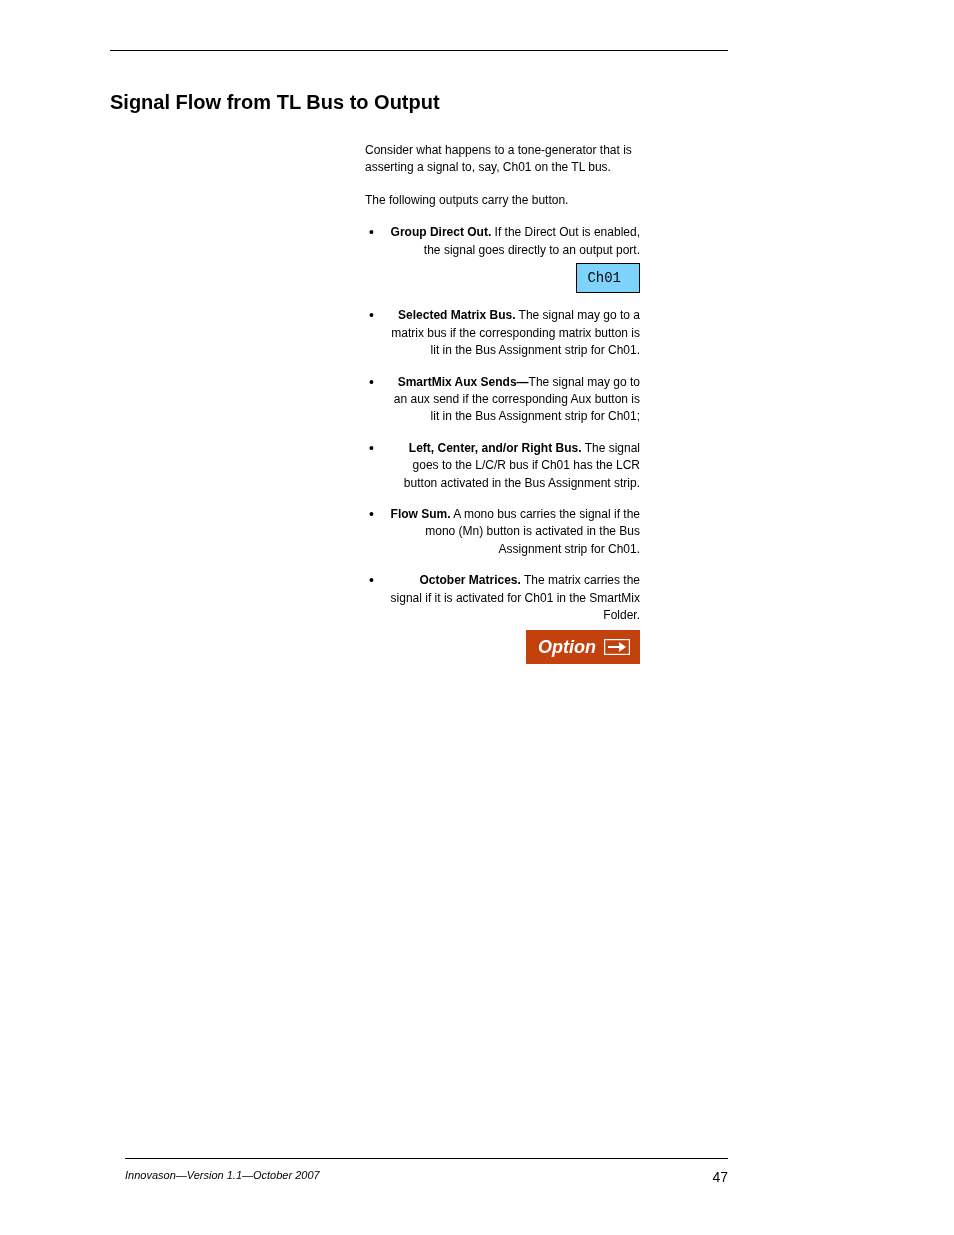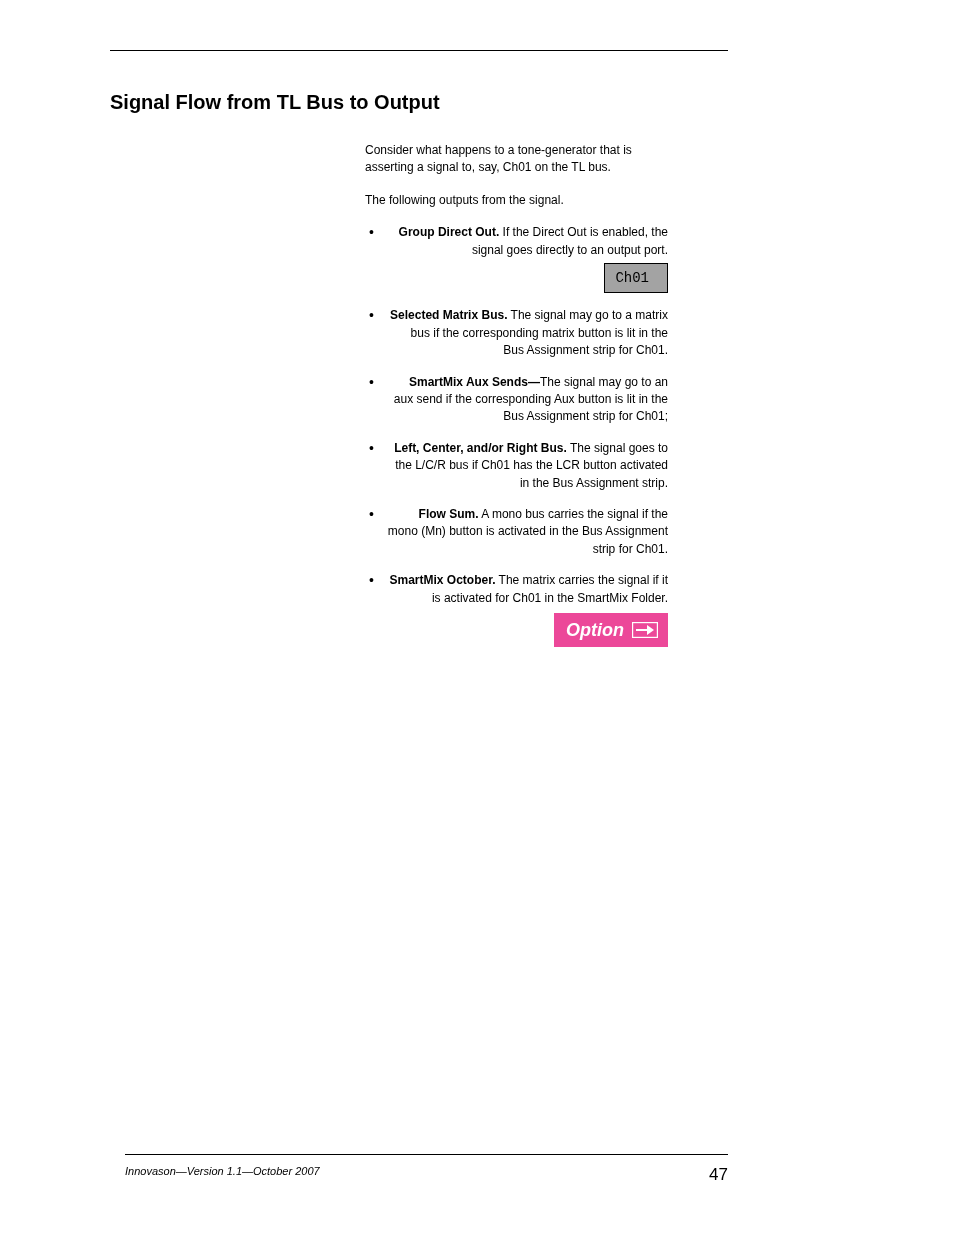--- a/index.html
+++ b/index.html
@@ -22,21 +22,21 @@
     margin: 0 0 40px 0;
   }
   .section-title {
     font-family: "Arial Black", Arial, Helvetica, sans-serif;
     font-weight: 900;
     font-size: 20px;
     margin-bottom: 28px;
   }
   .indented {
     margin-left: 255px;
-    margin-right: 60px;
+    margin-right: 88px;
   }
   .intro {
     font-size: 12px;
     line-height: 1.4;
     margin-bottom: 16px;
   }
   .item {
     position: relative;
     font-size: 12px;
     line-height: 1.45;
@@ -55,26 +55,26 @@
   .bold {
     font-weight: 700;
   }
   .lcd-box {
     display: inline-block;
     border: 1.5px solid #000;
     padding: 4px 18px 4px 10px;
     margin-top: 4px;
     font-family: "Courier New", monospace;
     font-size: 14px;
-    background: #a3a3a3;
+    background: #7dd3fc;
   }
   .option-badge {
     display: inline-flex;
     align-items: center;
-    background: #ec4899;
+    background: #c2410c;
     color: #ffffff;
     font-weight: 700;
     font-style: italic;
     font-size: 18px;
     padding: 4px 10px 4px 12px;
     margin-top: 6px;
   }
   .option-badge svg {
     margin-left: 8px;
   }
@@ -87,35 +87,35 @@
   .bottom-rule {
     border-top: 1.5px solid #000;
     margin-bottom: 10px;
   }
   .footer-left {
     font-size: 11px;
     font-style: italic;
     float: left;
   }
   .footer-right {
-    font-size: 17px;
+    font-size: 14px;
     float: right;
   }
 </style>
 </head>
 <body>
 
 <div class="page">
   <div class="top-rule"></div>
 
   <div class="section-title">Signal Flow from TL Bus to Output</div>
 
   <div class="indented">
     <div class="intro">Consider what happens to a tone-generator that is asserting a signal to, say, Ch01 on the TL bus.</div>
-    <div class="intro">The following outputs from the signal.</div>
+    <div class="intro">The following outputs carry the button.</div>
 
     <div class="item">
       <span><span class="bold">Group Direct Out.</span> If the Direct Out is enabled, the signal goes directly to an output port.</span>
       <br>
       <span class="lcd-box">Ch01</span>
     </div>
 
 
     <div class="item">
       <span><span class="bold">Selected Matrix Bus.</span> The signal may go to a matrix bus if the corresponding matrix button is lit in the Bus Assignment strip for Ch01.</span>
@@ -127,21 +127,21 @@
 
     <div class="item">
       <span><span class="bold">Left, Center, and/or Right Bus.</span> The signal goes to the L/C/R bus if Ch01 has the LCR button activated in the Bus Assignment strip.</span>
     </div>
 
     <div class="item">
       <span><span class="bold">Flow Sum.</span> A mono bus carries the signal if the mono (Mn) button is activated in the Bus Assignment strip for Ch01.</span>
     </div>
 
     <div class="item">
-      <span><span class="bold">SmartMix October.</span> The matrix carries the signal if it is activated for Ch01 in the SmartMix Folder.</span>
+      <span><span class="bold">October Matrices.</span> The matrix carries the signal if it is activated for Ch01 in the SmartMix Folder.</span>
       <br>
       <span class="option-badge">
         <span>Option</span>
         <svg width="26" height="16" viewBox="0 0 26 16">
           <rect x="0.5" y="0.5" width="25" height="15" fill="none" stroke="#ffffff" stroke-width="1.4"></rect>
           <line x1="4" y1="8" x2="17" y2="8" stroke="#ffffff" stroke-width="2"></line>
           <polygon points="15,3 22,8 15,13" fill="#ffffff"></polygon>
         </svg>
       </span>
     </div>

